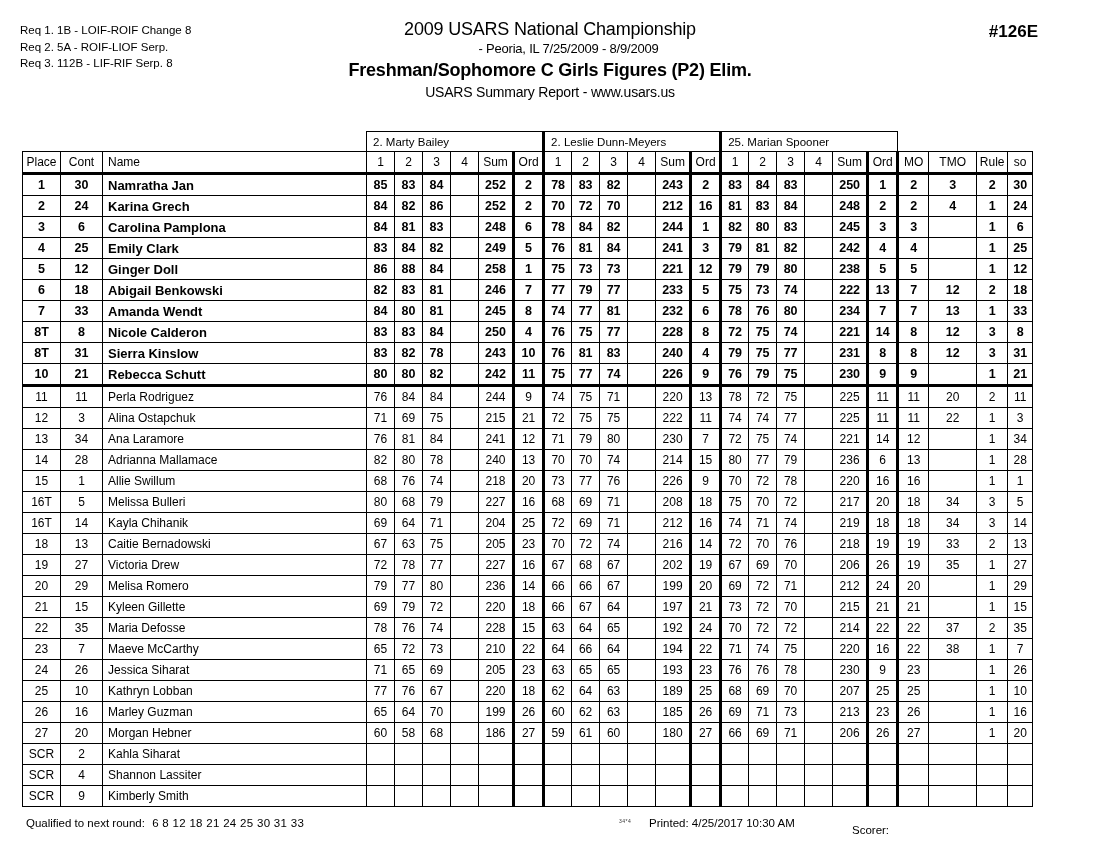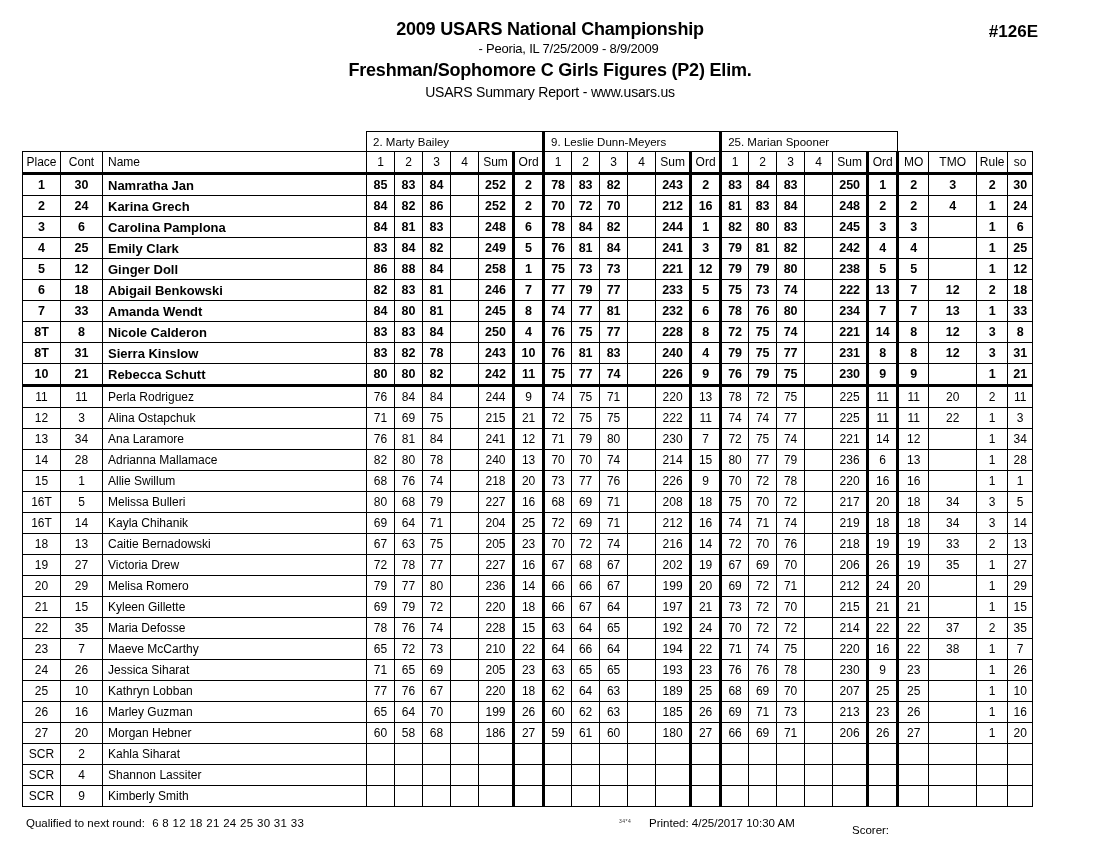--- a/index.html
+++ b/index.html
@@ -34,21 +34,21 @@
   .title-block {
     position: absolute;
     left: 0;
     right: 0;
     top: 18px;
     text-align: center;
     pointer-events: none;
   }
   .title-main {
     font-size: 18px;
-    font-weight: bold;
+    font-weight: normal;
     line-height: 22px;
     letter-spacing: -0.2px;
   }
   .title-sub {
     font-size: 13px;
     line-height: 18px;
     letter-spacing: -0.2px;
     padding-left: 37px;
   }
   .title-event {
@@ -165,20 +165,25 @@
     top: 0;
     white-space: nowrap;
     margin-top: 7px;
   }
 </style>
 </head>
 <body>
 
 <div class="page-header">
 
+  <div class="req-block">
+    <span class="req-line">Req  1.   1B - LOIF-ROIF Change 8</span>
+    <span class="req-line">Req 2.  5A - ROIF-LIOF Serp.</span>
+    <span class="req-line">Req 3.  112B - LIF-RIF Serp. 8</span>
+  </div>
 
   <div class="title-block">
     <div class="title-main">2009 USARS National Championship</div>
     <div class="title-sub">- Peoria, IL  7/25/2009 - 8/9/2009</div>
     <div class="title-event">Freshman/Sophomore C Girls Figures (P2) Elim.</div>
     <div class="title-report">USARS Summary Report - www.usars.us</div>
   </div>
 
   <div class="doc-number">#126E</div>
 </div>
@@ -209,21 +214,21 @@
         <col class="c-ord">
       <col class="c-mo">
         <col class="c-tmo">
         <col class="c-rule">
         <col class="c-so">
     </colgroup>
     <tbody id="table-body">
         <tr class="judge-row">
           <td class="blank-cell" colspan="3"></td>
           <td class="judge-name" colspan="6">2.  Marty Bailey</td>
-          <td class="judge-name thick-l" colspan="6">9.  Leslie Dunn-Meyers</td>
+          <td class="judge-name thick-l" colspan="6">2.  Leslie Dunn-Meyers</td>
           <td class="judge-name thick-l" colspan="6">25.  Marian Spooner</td>
           <td class="blank-cell" colspan="4"></td>
         </tr>
         <tr class="header-row">
           <td class="c-place">Place</td>
           <td class="c-cont">Cont</td>
           <td class="c-name">Name</td>
           <td class="c-score">1</td>
           <td class="c-score">2</td>
           <td class="c-score">3</td>

